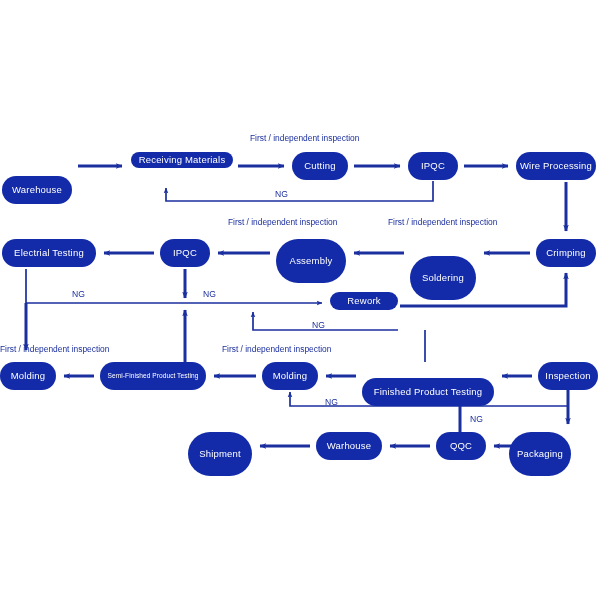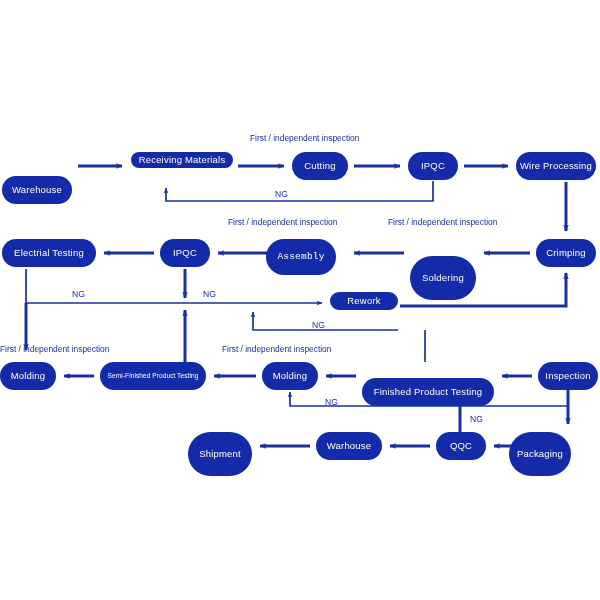--- a/index.html
+++ b/index.html
@@ -134,21 +134,21 @@
   <div class="node" style="left:516px;top:152px; width:80px;  height:28px;">
       <span>Wire Processing</span>
     </div>
 
   <div class="node" style="left:2px;  top:239px; width:94px;  height:28px;">
       <span>Electrial Testing</span>
     </div>
   <div class="node" style="left:160px;top:239px; width:50px;  height:28px;">
       <span>IPQC</span>
     </div>
-  <div class="node" style="left:266px;top:239px; width:70px;  height:36px;font-family:Liberation Mono, monospace;">
+  <div class="node" style="left:276px;top:239px; width:70px;  height:44px;">
       <span>Assembly</span>
     </div>
   <div class="node" style="left:410px;top:256px; width:66px;  height:44px;">
       <span>Soldering</span>
     </div>
   <div class="node" style="left:536px;top:239px; width:60px;  height:28px;">
       <span>Crimping</span>
     </div>
 
   <div class="node" style="left:330px;top:292px; width:68px;  height:18px;">

